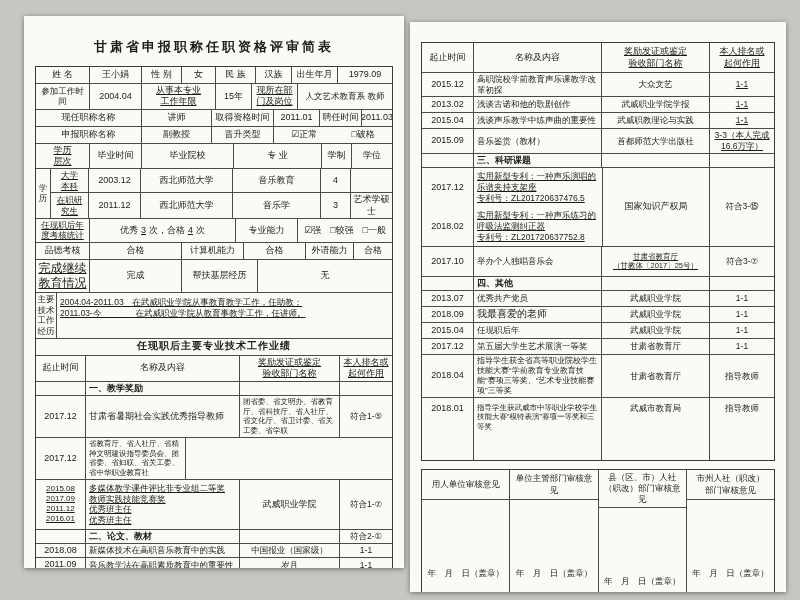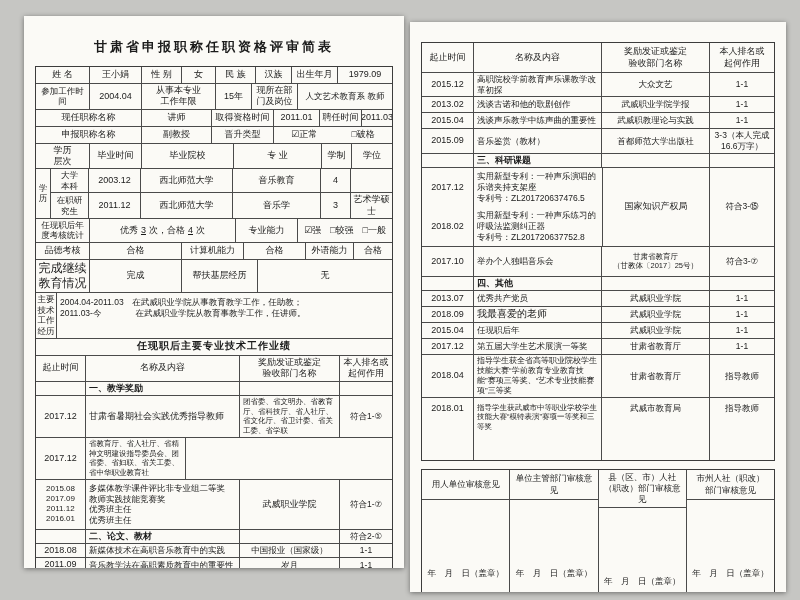--- a/index.html
+++ b/index.html
@@ -10,21 +10,21 @@
 #p2{left:410px;top:22px;width:376px;height:570px;}
 .pin{padding:22px 11px 0;}
 .title{text-align:center;font-weight:bold;font-size:13px;letter-spacing:3px;margin-bottom:10px;}
 .tbl{border:1.5px solid #3c3c3c;}
 .r{display:flex;border-bottom:1px solid #4a4a4a;align-items:stretch;}
 .col{display:flex;flex-direction:column;flex:1;}
 .col>.r:last-child{border-bottom:none;}
 .nb{border-bottom:none !important;}
 .c{border-right:1px solid #4a4a4a;display:flex;align-items:center;justify-content:center;text-align:center;font-size:9px;line-height:1.25;padding:1px 2px;overflow:hidden;}
 .rr{border-right:none !important;}
-.ml{white-space:pre-line;}
+.ml{white-space:pre-line;text-decoration:underline;}
 .ln{justify-content:flex-start;text-align:left;padding-left:3px;}
 .sec{font-weight:bold;}
 .vside{word-break:break-all;font-size:8.5px;padding:1px;}
 .d1{width:50px;}.dp1{width:100px;}.rl1{width:52px;}
 .d2{width:52px;}.dp2{width:108px;}.rl2{width:64px;}
 .small{font-size:7.5px;line-height:1.3;}
 .hdr .c{font-size:9px;}
 .sect{justify-content:center;font-weight:bold;font-size:10px;letter-spacing:1px;}
 .u{text-decoration:underline;padding:0 3px;}
 .cb{display:flex;flex:1;justify-content:space-around;align-items:center;font-size:9px;border-right:none;}

